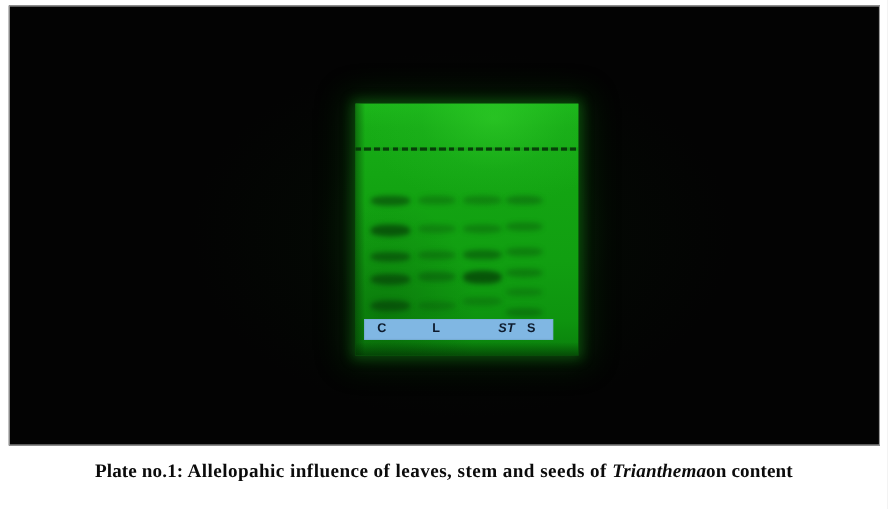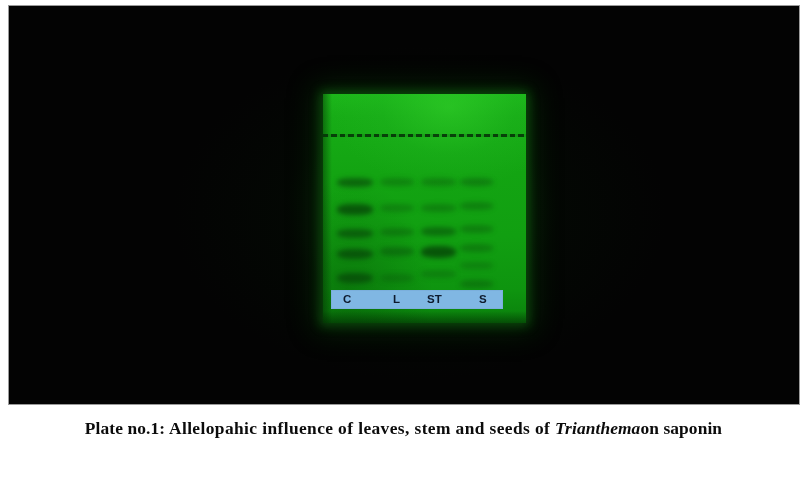--- a/index.html
+++ b/index.html
@@ -202,24 +202,24 @@
             <div class="band" style="left: 0px; width: 33px; top: 131px; height: 8px; background: rgba(3, 48, 5, 0.28);"></div>
             <div class="band" style="left: 0px; width: 33px; top: 150px; height: 8px; background: rgba(3, 48, 5, 0.28);"></div>
             <div class="band" style="left: 0px; width: 33px; top: 168px; height: 7px; background: rgba(3, 48, 5, 0.22);"></div>
             <div class="band" style="left: 0px; width: 33px; top: 186px; height: 8px; background: rgba(3, 48, 5, 0.28);"></div>
           </div>
         </div>
 
       <div class="label-strip" id="label-strip" style="left:8px; top:196px; width:172px; height:19px;">
           <span style="left: 12px;">C</span>
           <span style="left: 62px;">L</span>
-          <span style="left: 96px;">ST</span>
+          <span style="left: 122px; font-style: italic;">ST</span>
           <span style="left: 148px;">S</span>
         </div>
     </div>
 
   </div>
 
   <div class="caption">
-    <span><span>Plate no.1:</span><span class="sp"> Allelopahic influence of leaves, stem and seeds of </span><i>Trianthema</i><span>on saponin</span></span><br>
+    <span><span>Plate no.1:</span><span class="sp"> Allelopahic influence of leaves, stem and seeds of </span><i>Trianthema</i><span>on content</span></span><br>
   </div>
 
 </div>
 
 </body></html>

